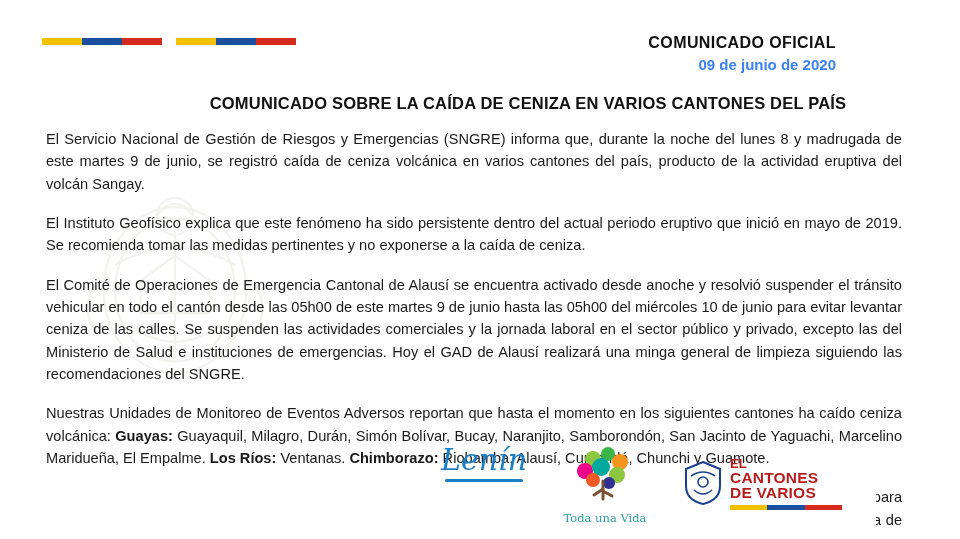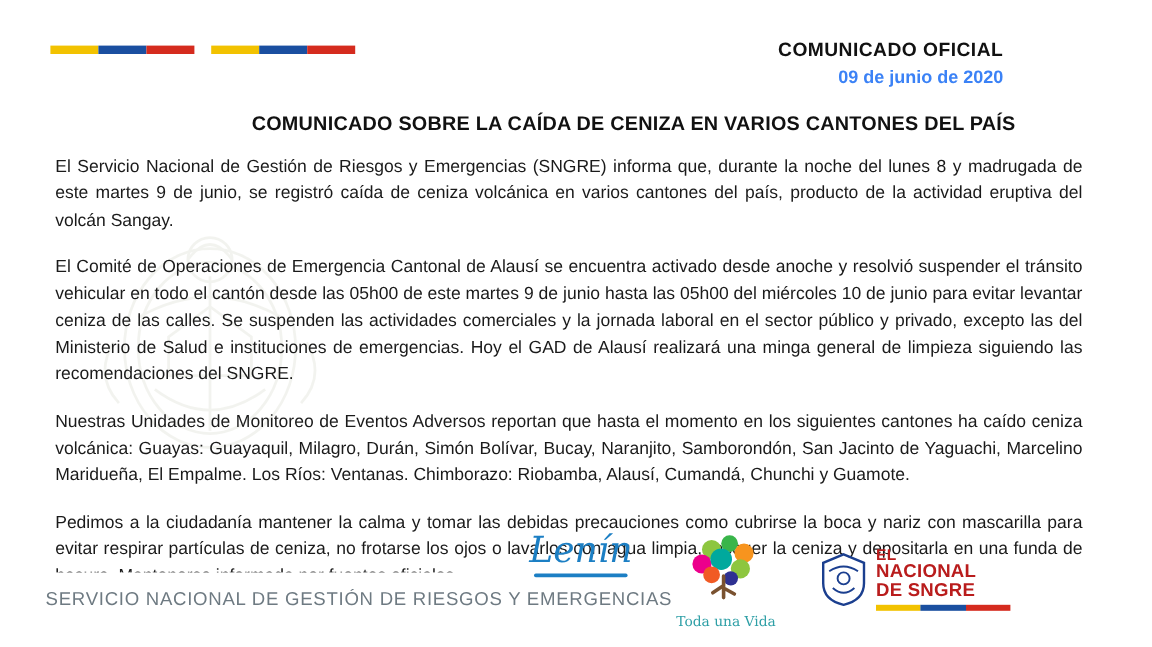--- a/index.html
+++ b/index.html
@@ -92,21 +92,21 @@
     z-index: 3;
   }
   .para {
     font-size: 14.6px;
     line-height: 1.53;
     text-align: justify;
     margin: 0 16px 17px 0;
     color: #1a1a1a;
   }
   .para:last-child { margin-bottom: 0; }
-  .b { font-weight: normal; }
+  .b { font-weight: bold; }
 
   
   .footer-line {
     position: absolute;
     left: 0;
     right: 0;
     bottom: 0;
     height: 62px;
     background: #ffffff;
     z-index: 3;
@@ -220,28 +220,28 @@
 
   <div class="header-right">
     <div class="title">COMUNICADO OFICIAL</div>
     <div class="date">09 de junio de 2020</div>
   </div>
 
   <div class="doc-title">COMUNICADO SOBRE LA CAÍDA DE CENIZA EN VARIOS CANTONES DEL PAÍS</div>
 
   <div class="body-text">
     <p class="para"><span>El Servicio Nacional de Gestión de Riesgos y Emergencias (SNGRE) informa que, durante la noche del lunes 8 y madrugada de este martes 9 de junio, se registró caída de ceniza volcánica en varios cantones del país, producto de la actividad eruptiva del volcán Sangay.</span></p>
+    <p class="para"><span>El Instituto Geofísico explica que este fenómeno ha sido persistente dentro del actual periodo eruptivo que inició en mayo de 2019. Se recomienda tomar las medidas pertinentes y no exponerse a la caída de ceniza.</span></p>
     <p class="para"><span>El Comité de Operaciones de Emergencia Cantonal de Alausí se encuentra activado desde anoche y resolvió suspender el tránsito vehicular en todo el cantón desde las 05h00 de este martes 9 de junio hasta las 05h00 del miércoles 10 de junio  para evitar levantar ceniza de las calles. Se suspenden las actividades comerciales y la jornada laboral en el sector público y privado, excepto las del Ministerio de Salud e instituciones de emergencias. Hoy el GAD de Alausí  realizará una minga general de limpieza siguiendo las recomendaciones del SNGRE.</span></p>
     <p class="para"><span>Nuestras Unidades de Monitoreo de Eventos Adversos reportan que hasta el momento en los siguientes cantones ha caído ceniza volcánica: </span><span class="b">Guayas:</span><span> Guayaquil, Milagro, Durán, Simón Bolívar, Bucay, Naranjito, Samborondón, San Jacinto de Yaguachi, Marcelino Maridueña, El Empalme. </span><span class="b">Los Ríos:</span><span> Ventanas. </span><span class="b">Chimborazo:</span><span> Riobamba, Alausí, Cumandá, Chunchi  y Guamote.</span></p>
     <p class="para"><span>Pedimos a la ciudadanía mantener la calma y tomar las debidas precauciones como cubrirse la boca y nariz con mascarilla para evitar respirar partículas de ceniza, no frotarse los ojos o lavarlos con agua limpia, recoger la ceniza y depositarla en una funda de basura. Mantenerse informada por fuentes oficiales.</span></p>
   </div>
 
   <div class="footer-line"></div>
 
-  <div class="footer-text">SERVICIO NACIONAL DE GESTIÓN DE RIESGOS Y EMERGENCIAS</div>
 
   <div class="footer-logos">
 
     <div class="logo-lenin">
       <div class="name">Lenín</div>
       <div class="rule"></div>
     </div>
 
     <div class="logo-vida">
       <svg width="84" height="60" viewBox="0 0 84 60">
@@ -262,22 +262,22 @@
 
     <div class="logo-gobierno">
       <svg class="gob-shield" viewBox="0 0 40 46">
         <path d="M20 2 L37 9 L37 26 Q37 40 20 44 Q3 40 3 26 L3 9 Z" fill="none" stroke="#1b3f8f" stroke-width="2"></path>
         <path d="M8 16 Q20 8 32 16" fill="none" stroke="#1b3f8f" stroke-width="1.6"></path>
         <circle cx="20" cy="22" r="5" fill="none" stroke="#1b3f8f" stroke-width="1.6"></circle>
         <path d="M11 30 Q20 38 29 30" fill="none" stroke="#1b3f8f" stroke-width="1.6"></path>
       </svg>
       <div class="gob-text">
         <span class="l1">EL</span>
-        <span class="l2">NACIONAL</span>
-        <span class="l2">DE SNGRE</span>
+        <span class="l2">CANTONES</span>
+        <span class="l2">DE VARIOS</span>
         <div class="gob-bar">
           <span style="background:#f2c200"></span>
             <span style="background:#1a4fa0"></span>
             <span style="background:#d52b1e"></span>
         </div>
       </div>
     </div>
 
   </div>
 

